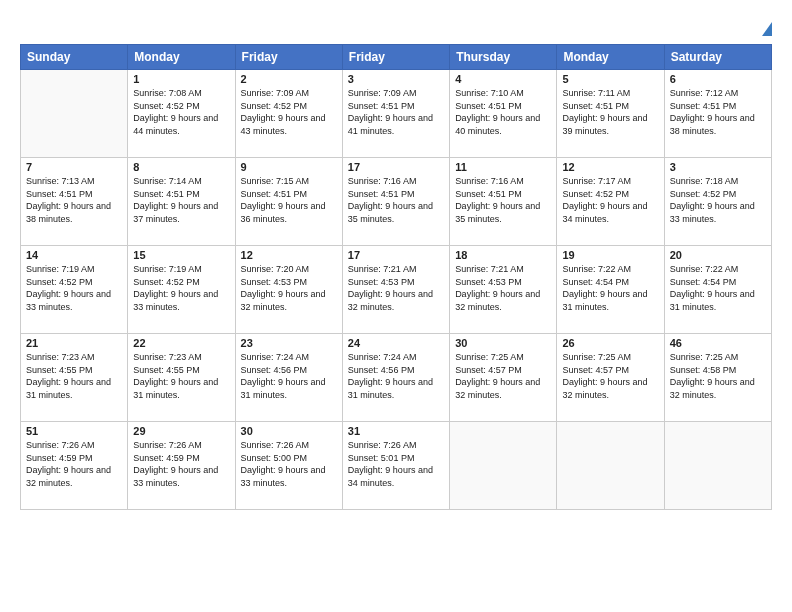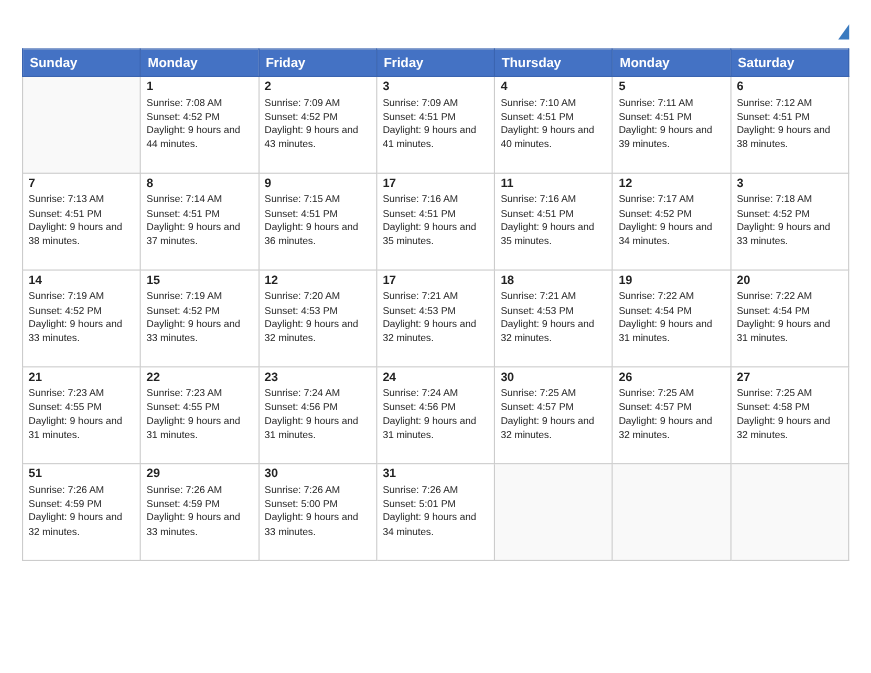--- a/index.html
+++ b/index.html
@@ -239,21 +239,21 @@
           </td>
           <td>
             <span class="day-number">30</span>
             <div class="day-info">Sunrise: 7:25 AM<br>Sunset: 4:57 PM<br>Daylight: 9 hours and 32 minutes.</div>
           </td>
           <td>
             <span class="day-number">26</span>
             <div class="day-info">Sunrise: 7:25 AM<br>Sunset: 4:57 PM<br>Daylight: 9 hours and 32 minutes.</div>
           </td>
           <td>
-            <span class="day-number">27</span>
+            <span class="day-number">46</span>
             <div class="day-info">Sunrise: 7:25 AM<br>Sunset: 4:58 PM<br>Daylight: 9 hours and 32 minutes.</div>
           </td>
         </tr>
         <tr>
           <td>
             <span class="day-number">51</span>
             <div class="day-info">Sunrise: 7:26 AM<br>Sunset: 4:59 PM<br>Daylight: 9 hours and 32 minutes.</div>
           </td>
           <td>
             <span class="day-number">29</span>

